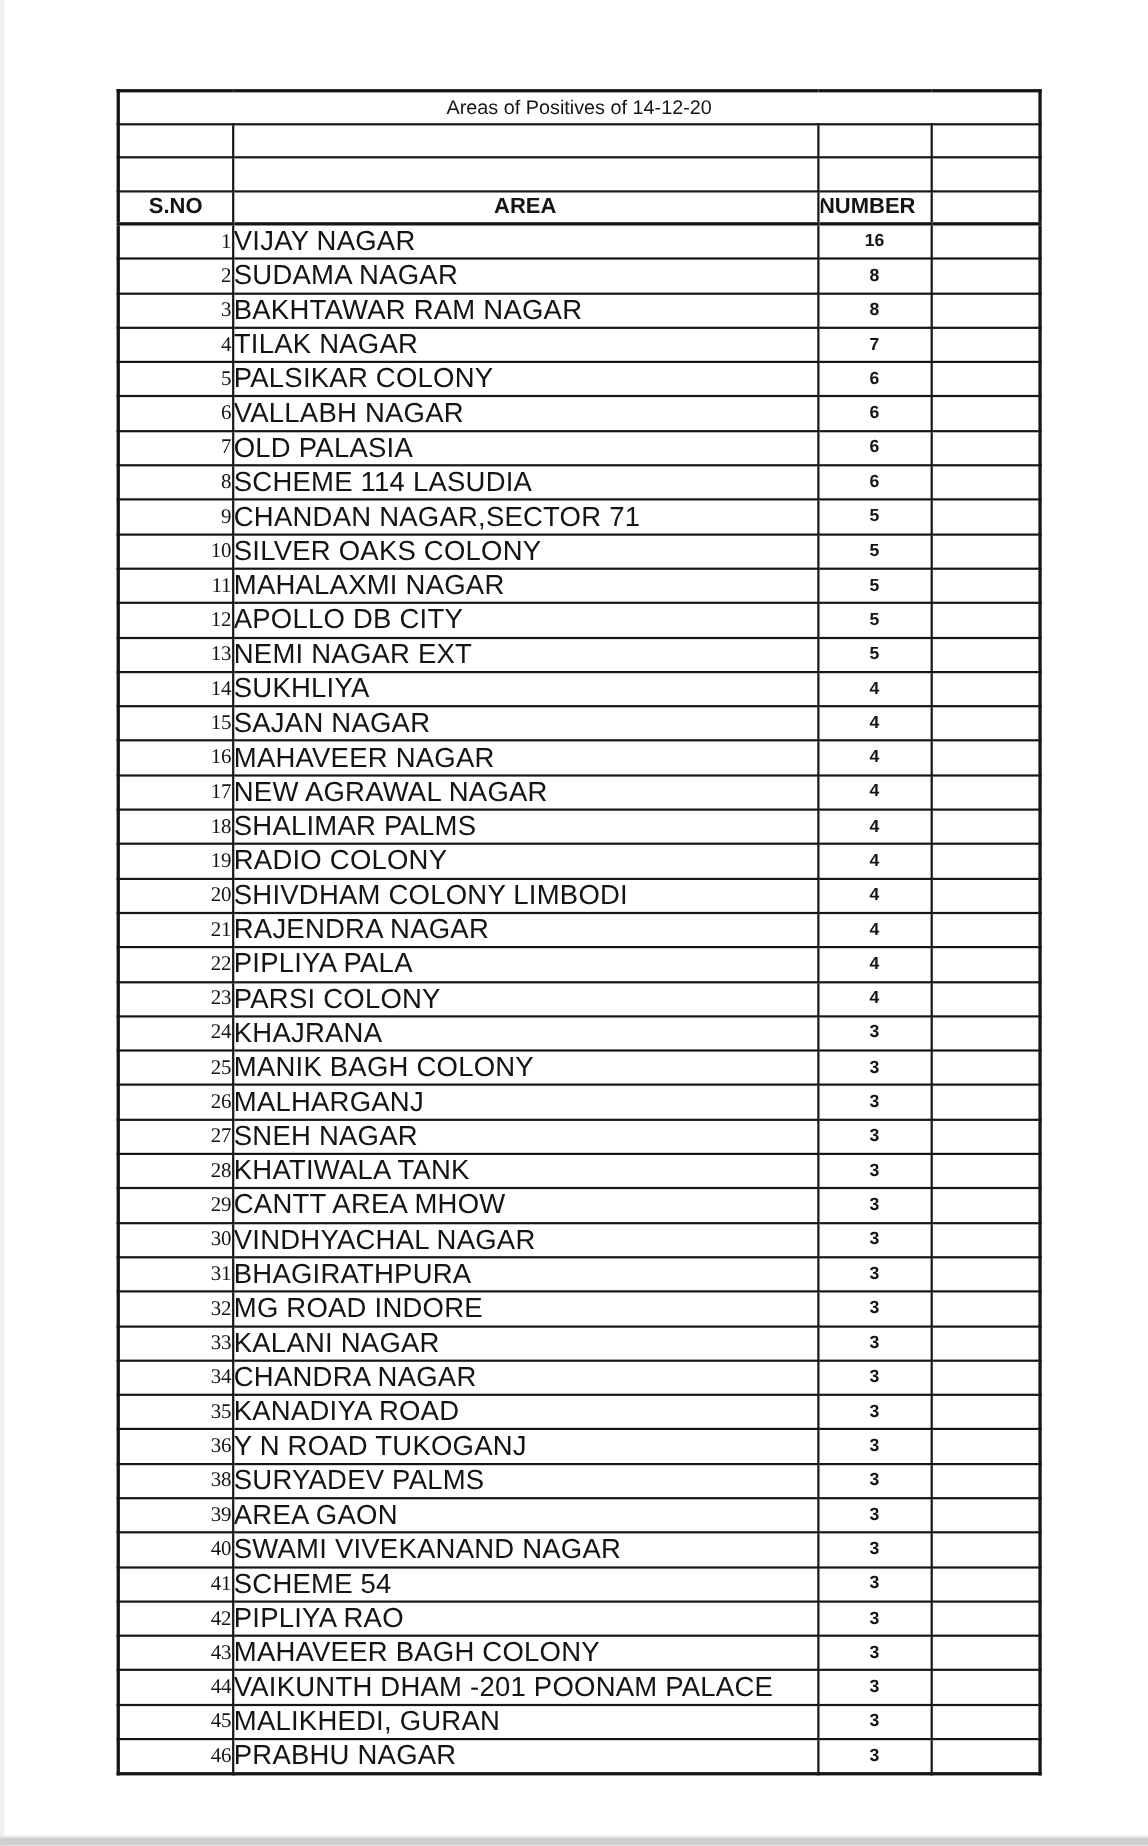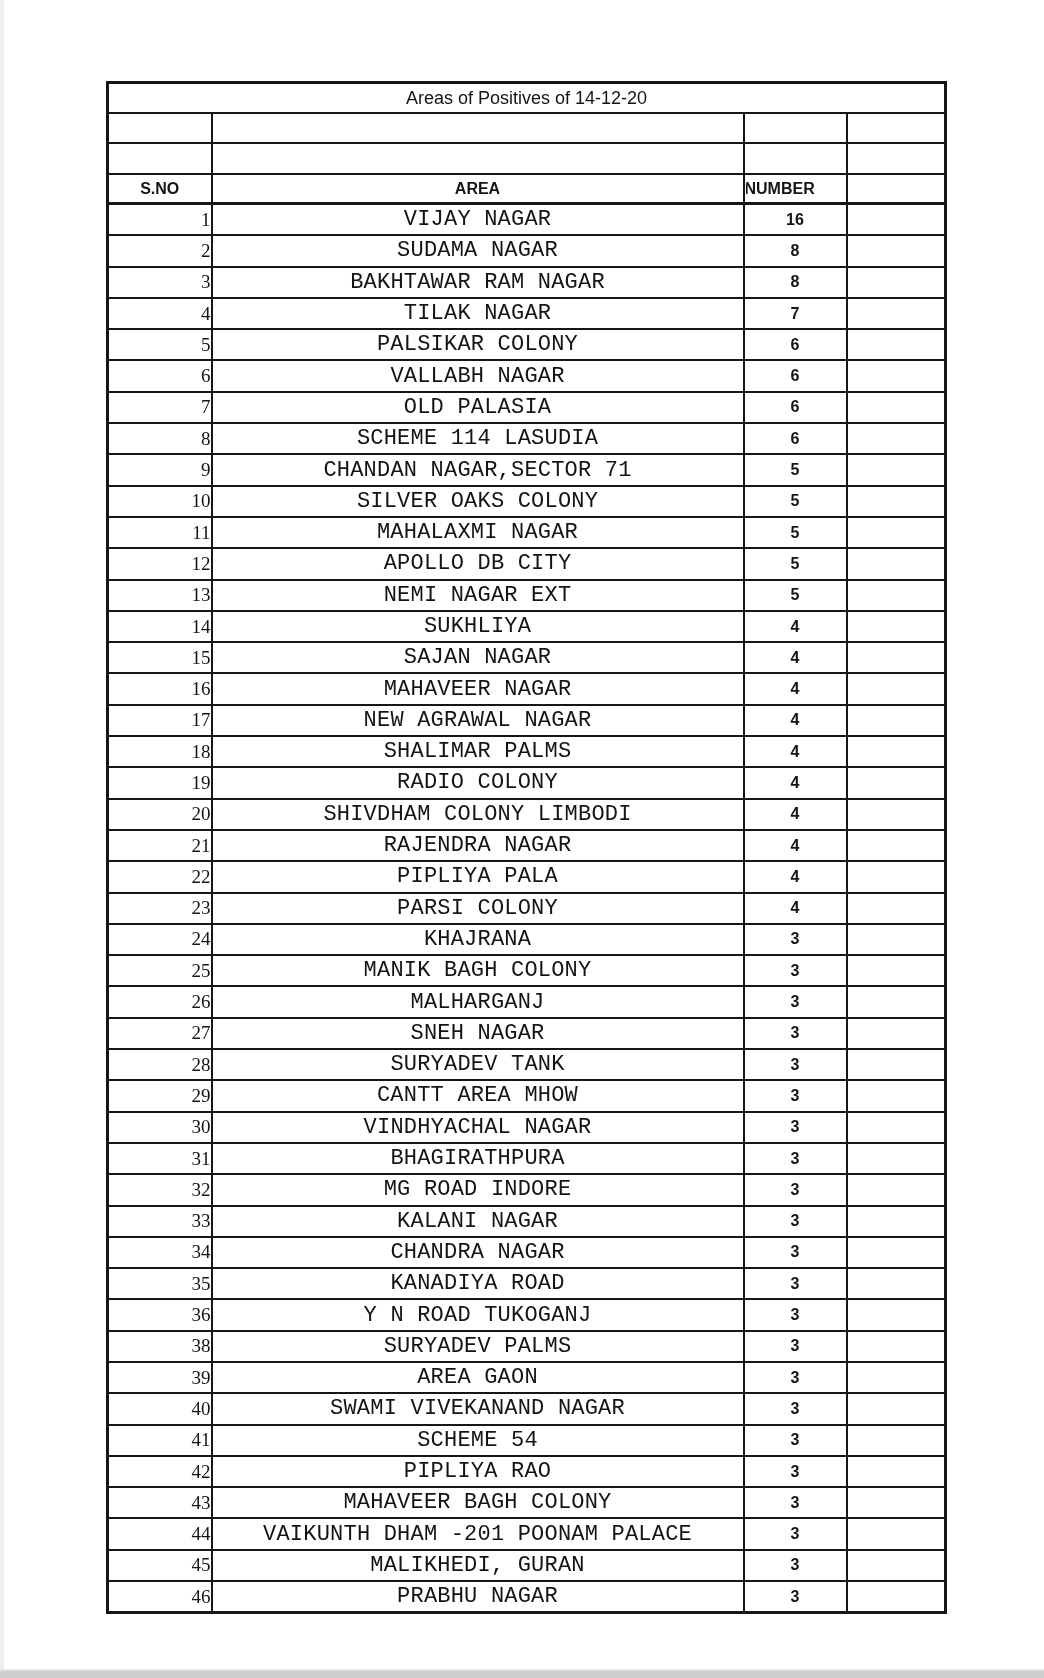--- a/index.html
+++ b/index.html
@@ -55,40 +55,39 @@
     font-weight: normal;
     font-size: 18px;
     font-family: "Liberation Sans", sans-serif;
   }
   tr.spacer-row td { height: 28px; }
   tr.spacer-row.second td { height: 29px; }
 
   tr.header-row th {
     height: 27px;
     font-weight: bold;
-    font-size: 16px;
+    font-size: 20px;
     vertical-align: middle;
     font-family: "Liberation Sans", sans-serif;
     border-bottom: 3px solid #161616;
   }
   th.h-sno    { text-align: center; }
   th.h-area   { text-align: center; margin-left: 32px; }
   th.h-number { text-align: left; padding-left: 3px; border-radius: 11px; }
 
   tr.data-row td { height: 29.3px; vertical-align: middle; }
   td.c-sno {
     text-align: right;
     padding-right: 3px;
     font-family: "Liberation Serif", serif;
     font-size: 19px;
   }
   td.c-area {
-    text-align: center;
-    font-family: Liberation Mono, monospace;
-    font-size: 22px;
+    font-family: Liberation Sans, sans-serif;
+    font-size: 25px;
     letter-spacing: 0.2px;
   }
   td.c-number {
     text-align: center;
     font-family: "Liberation Sans", sans-serif;
     font-weight: bold;
     font-size: 16px;
   }
 </style>
 </head>
@@ -284,21 +283,21 @@
         <td class="c-extra"></td>
       </tr>
       <tr class="data-row">
         <td class="c-sno">27</td>
         <td class="c-area">SNEH NAGAR</td>
         <td class="c-number">3</td>
         <td class="c-extra"></td>
       </tr>
       <tr class="data-row">
         <td class="c-sno">28</td>
-        <td class="c-area">SURYADEV TANK</td>
+        <td class="c-area">KHATIWALA TANK</td>
         <td class="c-number">3</td>
         <td class="c-extra"></td>
       </tr>
       <tr class="data-row">
         <td class="c-sno">29</td>
         <td class="c-area">CANTT AREA MHOW</td>
         <td class="c-number">3</td>
         <td class="c-extra"></td>
       </tr>
       <tr class="data-row">

